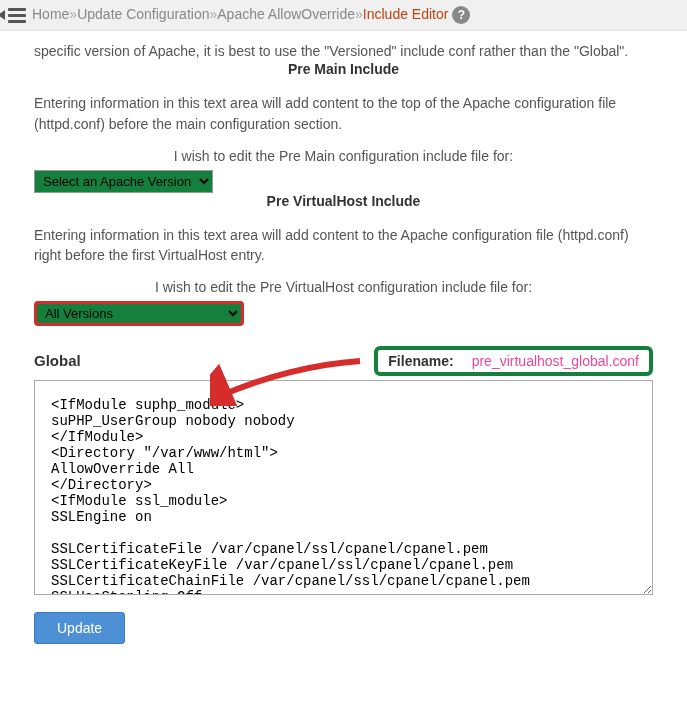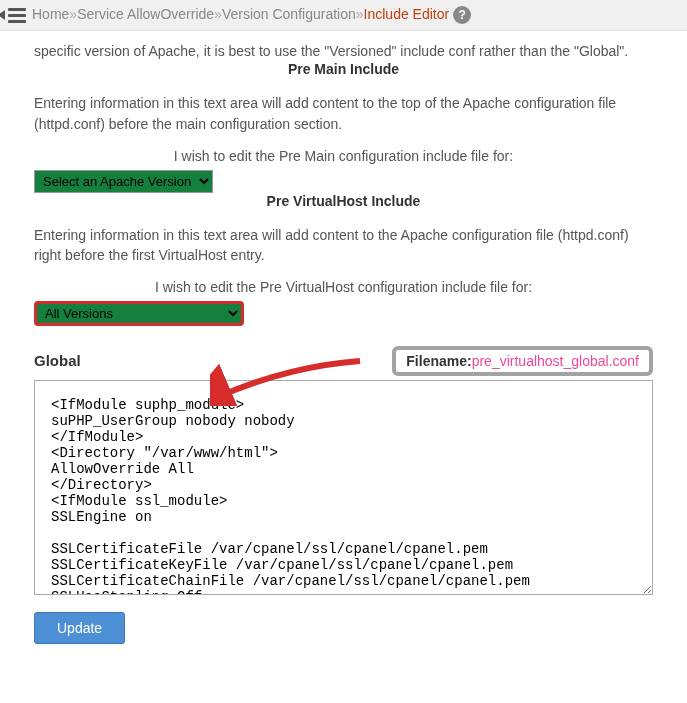--- a/index.html
+++ b/index.html
@@ -103,26 +103,26 @@
       justify-content: space-between;
       align-items: baseline;
       margin-top: 20px;
     }
     .file-label {
       font-weight: 700;
       color: #333;
       font-size: 15px;
     }
     .filename-box {
-      border: 4px solid #a3a3a3;
+      border: 4px solid #15803d;
       border-radius: 6px;
       padding: 3px 10px;
       display: inline-flex;
       align-items: center;
-      gap: 0;
+      gap: 18px;
     }
     .filename-box .fn-label { font-weight: 700; color: #333; }
     .filename-box .fn-value { color: #ec4899; }
     textarea {
       width: 100%;
       height: 215px;
       margin-top: 4px;
       font-family: "Courier New", monospace;
       font-size: 14px;
       padding: 16px;
@@ -151,23 +151,23 @@
 
 <div class="topbar">
   <div class="hamburger">
     <span></span>
       <span></span>
       <span></span>
   </div>
   <div class="breadcrumb">
     <a href="#">Home</a>
     <span class="sep">»</span>
-    <a href="#">Service AllowOverride</a>
+    <a href="#">Update Configuration</a>
     <span class="sep">»</span>
-    <a href="#">Version Configuration</a>
+    <a href="#">Apache AllowOverride</a>
     <span class="sep">»</span>
     <span class="current">Include Editor</span>
     <span class="help-icon">?</span>
   </div>
 </div>
 
 <div class="content" style="position:relative;">
 
   <p class="intro-text">specific version of Apache, it is best to use the "Versioned" include conf rather than the "Global".</p>
 

